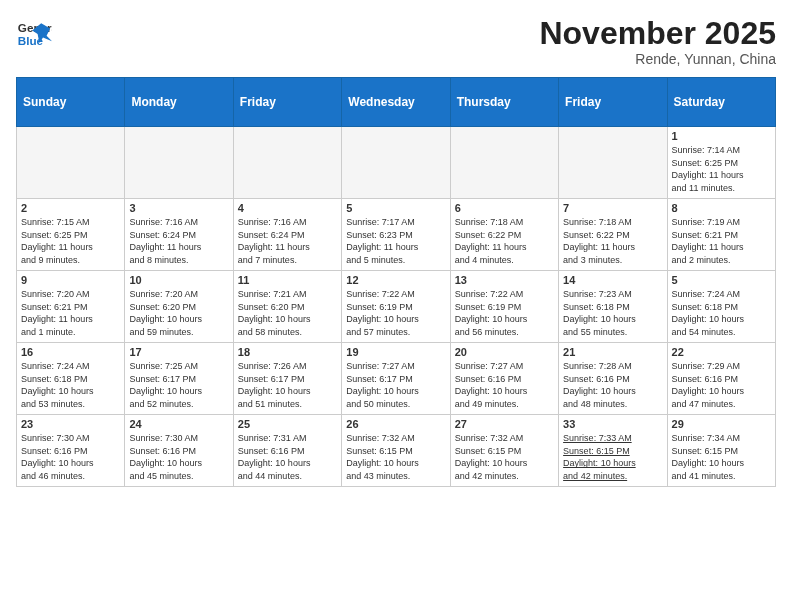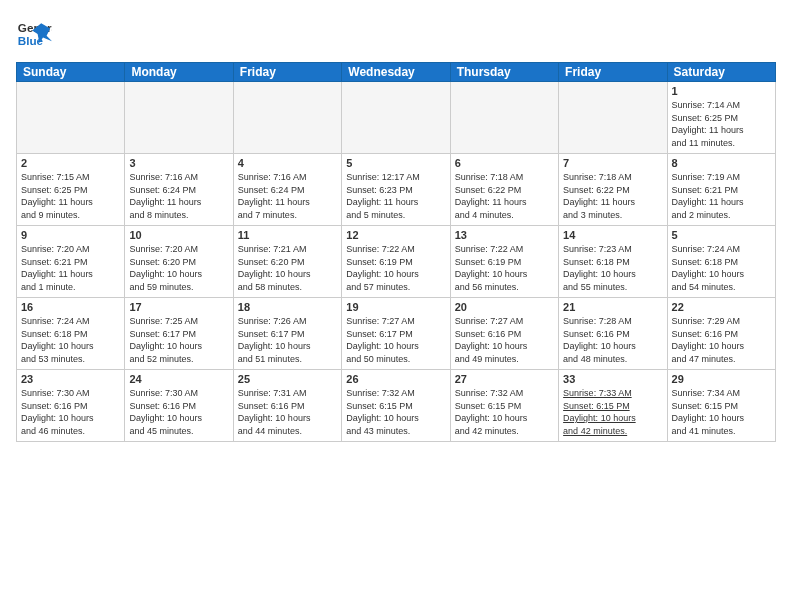--- a/index.html
+++ b/index.html
@@ -48,21 +48,21 @@
       width: 100%;
       border-collapse: collapse;
       border: 1px solid #ccc;
     }
     .calendar th {
       background: #1a73c8;
       color: #fff;
       font-size: 12px;
       font-weight: bold;
       text-align: left;
-      padding: 2px 6px;
+      padding: 17px 6px;
       border: 1px solid #1565a8;
     }
     .calendar td {
       vertical-align: top;
       border: 1px solid #ccc;
       padding: 3px 4px;
       width: calc(100% / 7);
       height: 72px;
       background: #fff;
       font-size: 9.5px;
@@ -93,20 +93,22 @@
 <div class="page">
   <div class="header">
     <div class="logo">
       <svg class="logo-icon" viewBox="0 0 40 40" xmlns="http://www.w3.org/2000/svg">
         <text x="2" y="18" font-size="13" font-weight="bold" fill="#333" font-family="Arial">General</text>
         <text x="2" y="32" font-size="13" font-weight="bold" fill="#1a73c8" font-family="Arial">Blue</text>
         <polygon points="28,8 38,14 34,22 40,28 30,24 26,30 24,20 18,16" fill="#1a73c8"></polygon>
       </svg>
     </div>
     <div class="title-block">
+      <div class="month-title">November 2025</div>
+      <div class="location">Rende, Yunnan, China</div>
     </div>
   </div>
 
   <table class="calendar">
     <thead>
       <tr>
         <th>Sunday</th>
         <th>Monday</th>
         <th>Friday</th>
         <th>Wednesday</th>
@@ -148,21 +150,21 @@
           </td>
           <td>
             <span class="day-number">4</span>
             <div class="day-info" style="white-space: pre-line;">Sunrise: 7:16 AM
 Sunset: 6:24 PM
 Daylight: 11 hours
 and 7 minutes.</div>
           </td>
           <td>
             <span class="day-number">5</span>
-            <div class="day-info" style="white-space: pre-line;">Sunrise: 12:17 AM
+            <div class="day-info" style="white-space: pre-line;">Sunrise: 7:17 AM
 Sunset: 6:23 PM
 Daylight: 11 hours
 and 5 minutes.</div>
           </td>
           <td>
             <span class="day-number">6</span>
             <div class="day-info" style="white-space: pre-line;">Sunrise: 7:18 AM
 Sunset: 6:22 PM
 Daylight: 11 hours
 and 4 minutes.</div>

